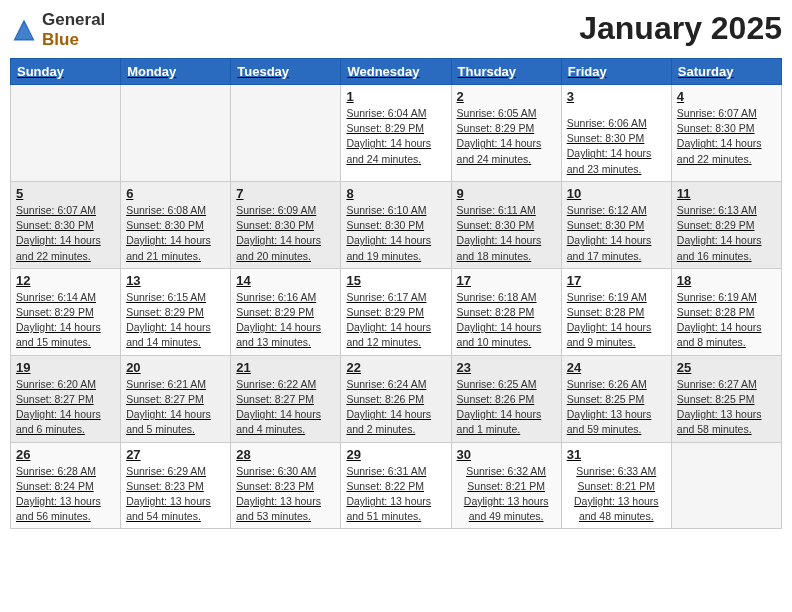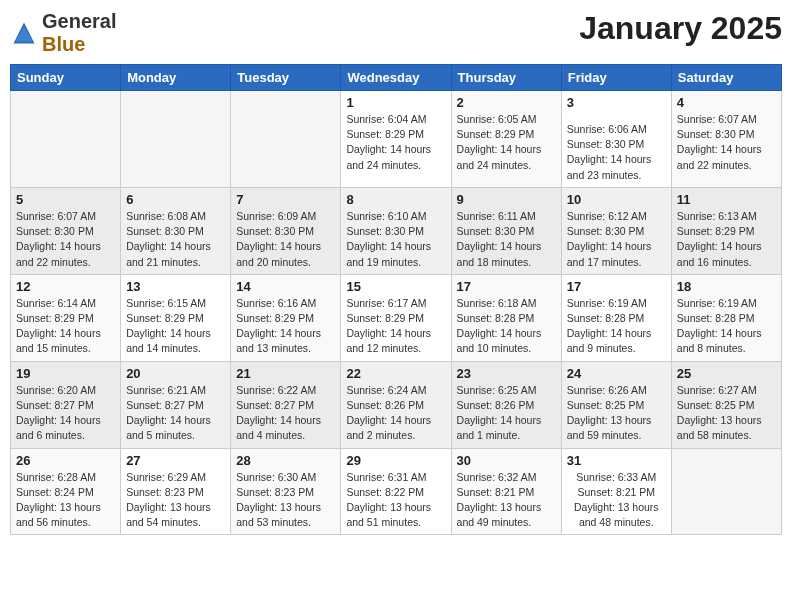--- a/index.html
+++ b/index.html
@@ -17,21 +17,21 @@
       margin-bottom: 8px;
     }
     .logo {
       display: flex;
       align-items: center;
       gap: 4px;
     }
     .logo-text {
       display: flex;
       flex-direction: column;
-      font-size: 20px;
+      font-size: 17px;
       font-weight: bold;
     }
     .logo-general { color: #333; }
     .logo-blue { color: #a16207; }
     .logo-icon {
       width: 28px;
       height: 28px;
     }
     .title-block {
       text-align: right;
@@ -42,20 +42,21 @@
       color: #222;
     }
     .location-title {
       font-size: 14px;
       color: #333;
     }
     .calendar {
       width: 100%;
       border-collapse: collapse;
       border: 1px solid #ccc;
+      text-decoration: underline;
     }
     .calendar th {
       background-color: #2a6abf;
       color: white;
       text-align: left;
       padding: 5px 6px;
       font-size: 13px;
       border: 1px solid #1a5aaf;
     }
     .calendar td {
@@ -335,21 +336,21 @@
         </td>
         <td>
           <span class="day-num">29</span>
           <div class="day-info" style="white-space: pre-line;">Sunrise: 6:31 AM
 Sunset: 8:22 PM
 Daylight: 13 hours
 and 51 minutes.</div>
         </td>
         <td>
           <span class="day-num">30</span>
-          <div class="day-info" style="white-space: pre-line;">Sunrise: 6:32 AM
+          <div class="day-info" style="white-space: pre-line; text-align: center;">Sunrise: 6:32 AM
 Sunset: 8:21 PM
 Daylight: 13 hours
 and 49 minutes.</div>
         </td>
         <td>
           <span class="day-num">31</span>
           <div class="day-info" style="white-space: pre-line; text-align: center;">Sunrise: 6:33 AM
 Sunset: 8:21 PM
 Daylight: 13 hours
 and 48 minutes.</div>

